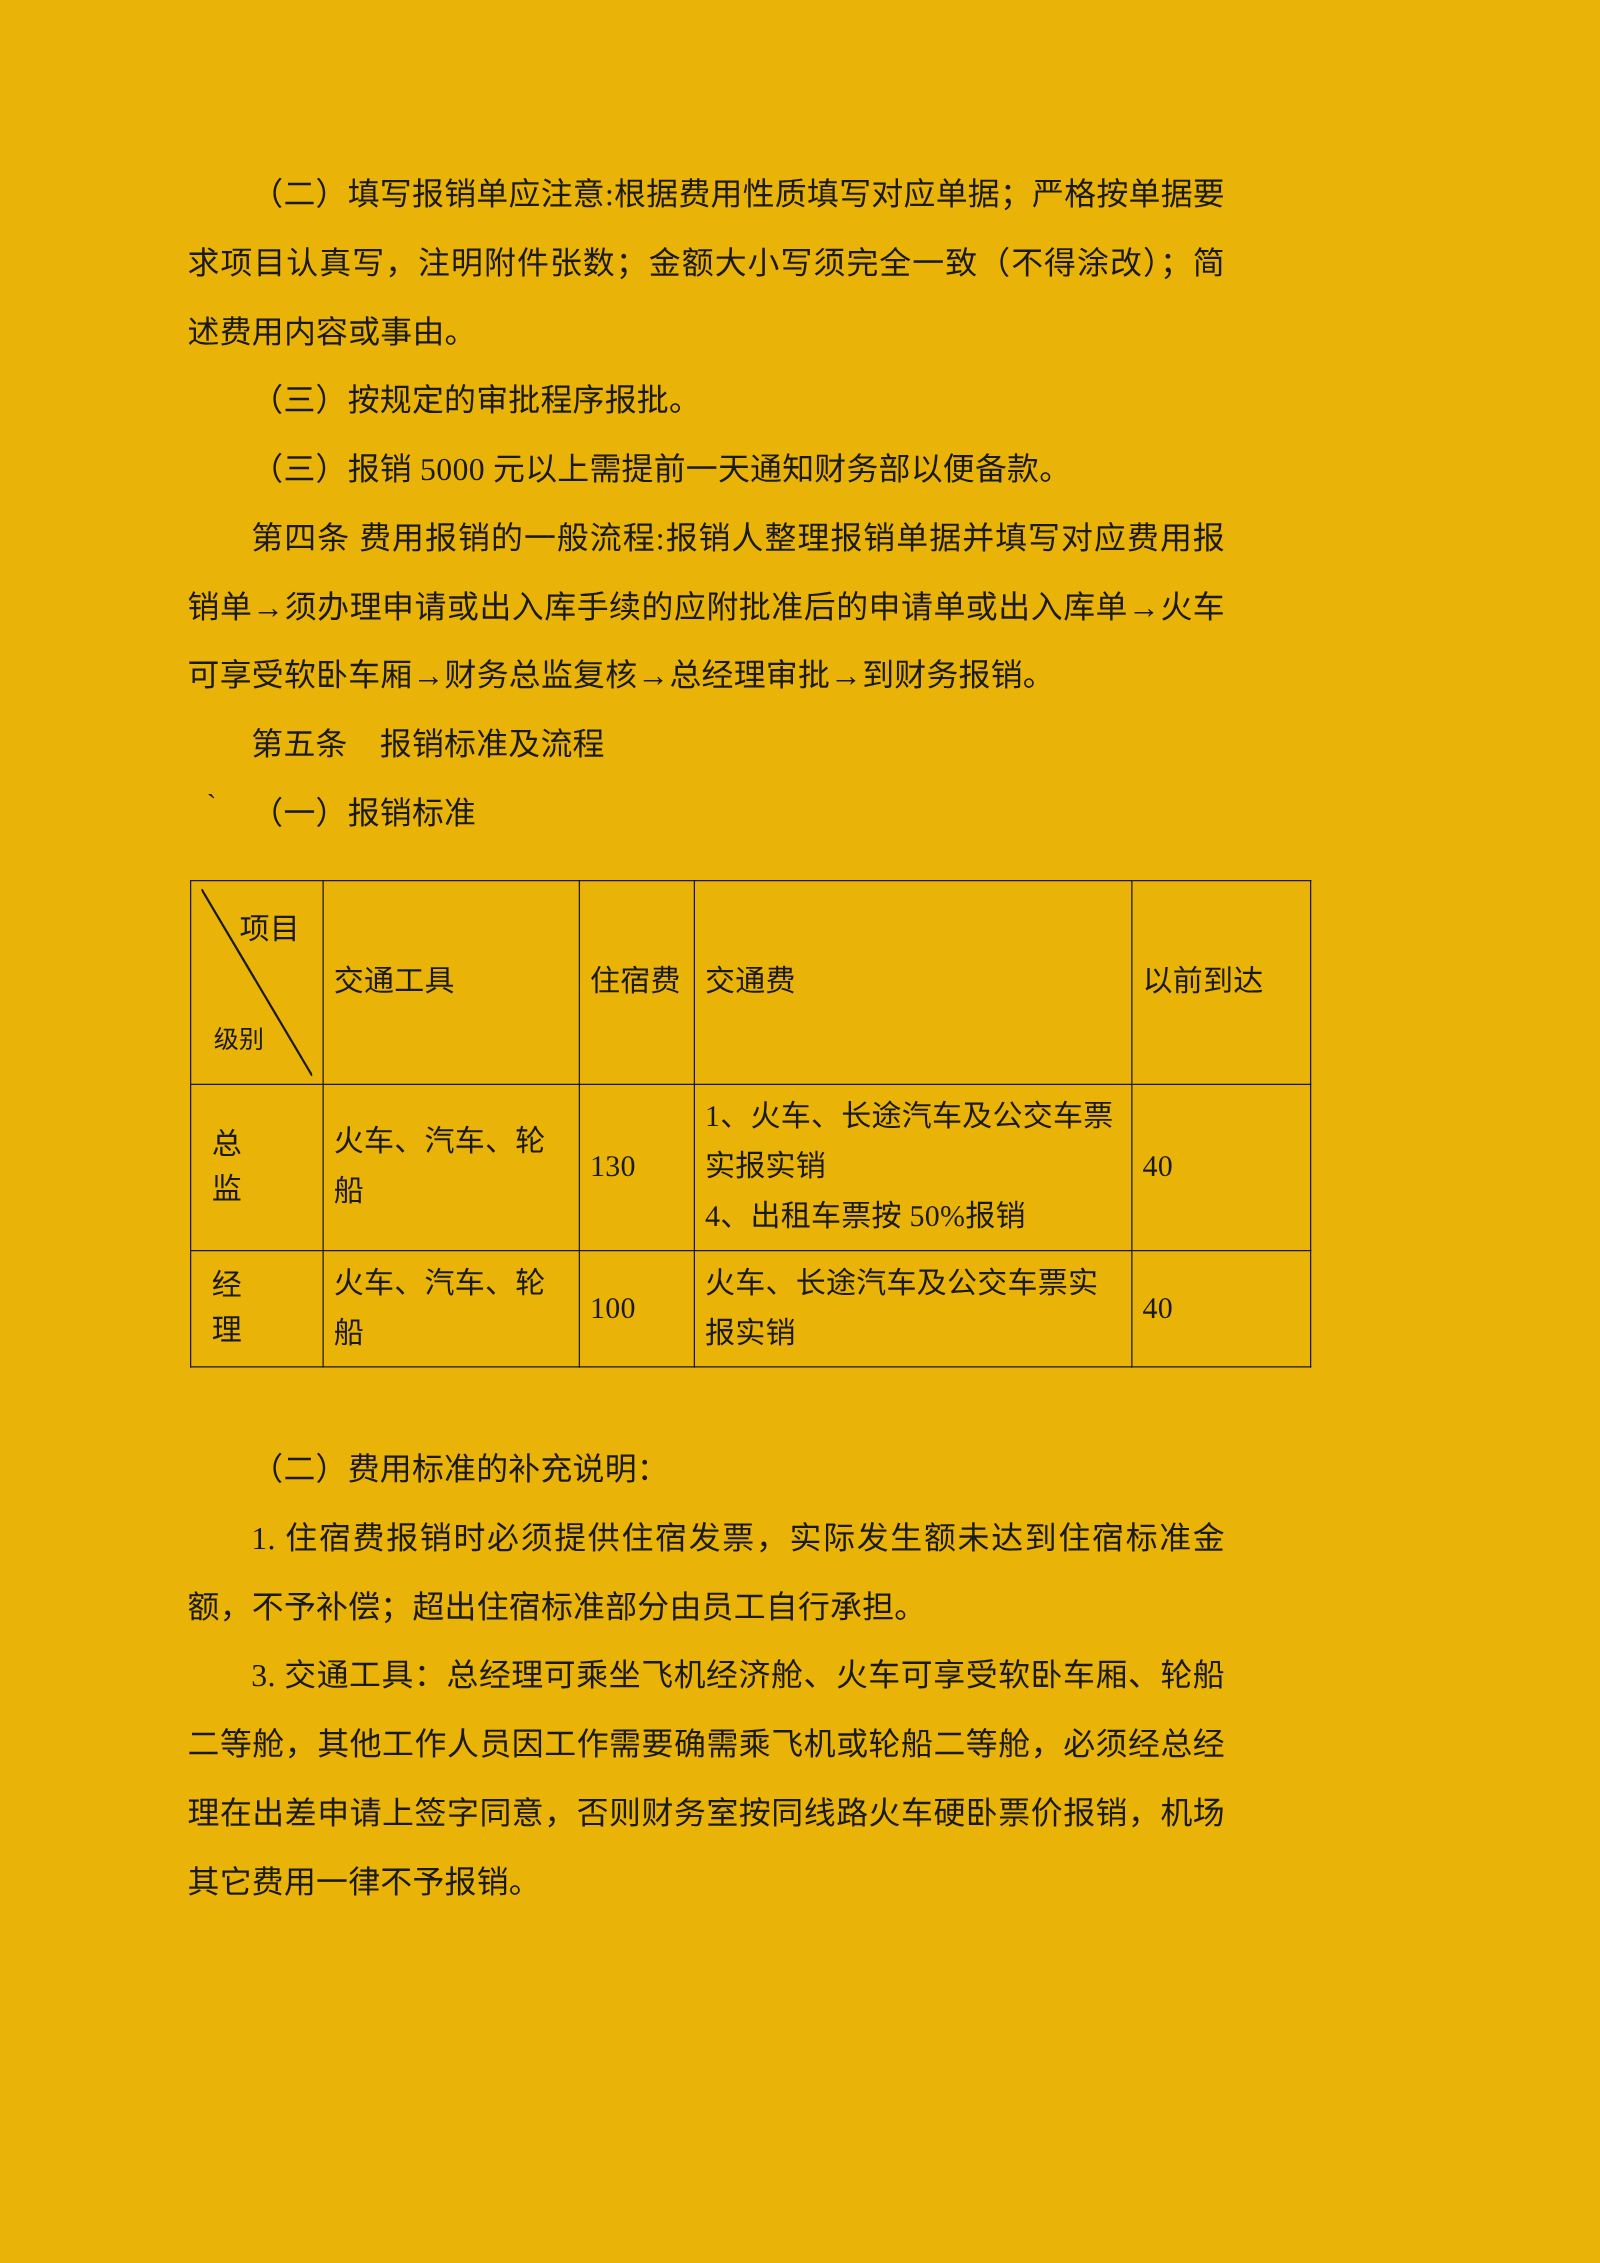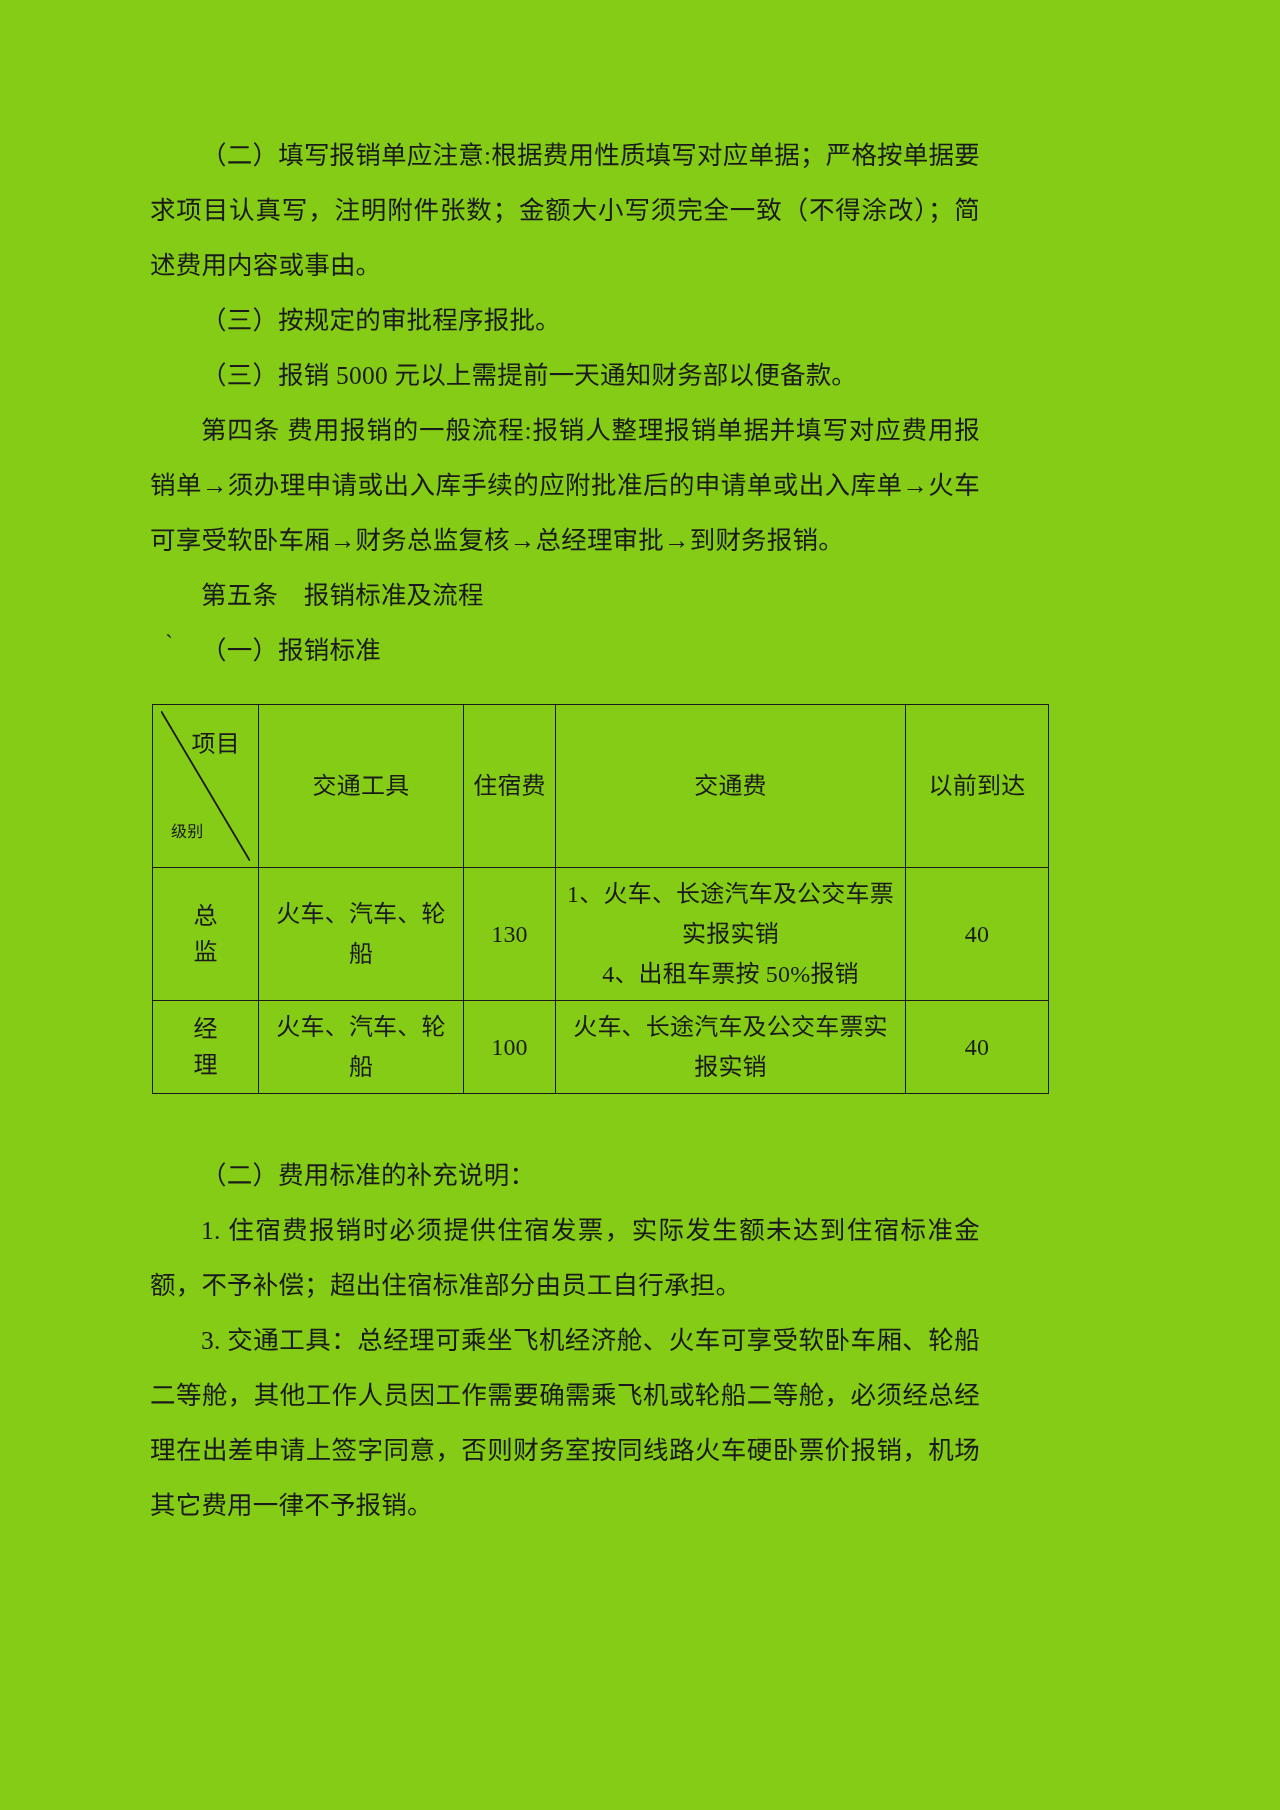--- a/index.html
+++ b/index.html
@@ -14,21 +14,21 @@
     font-family: "Liberation Serif", "DejaVu Serif", serif;
     color: #1a1a1a;
     -webkit-font-smoothing: antialiased;
   }
   .page {
     position: relative;
     width: 1280px;
     height: 1810px;
     box-sizing: border-box;
     padding: 128px 150px 0 150px;
-    background: #84cc16;
+    background: #eab308;
   }
   .doc-body {
     width: 830px;
     font-size: 25.5px;
     line-height: 55px;
     text-align: justify;
     text-justify: inter-ideograph;
     letter-spacing: 0.2px;
   }
   p.para {
@@ -56,21 +56,21 @@
     border-collapse: collapse;
     width: 896px;
     table-layout: fixed;
     font-size: 24px;
     line-height: 36px;
   }
   table.std-table td {
     border: 1.6px solid #1a1a1a;
     padding: 6px 8px;
     vertical-align: middle;
-    text-align: center;
+    text-align: left;
   }
   td.hd-corner {
     position: relative;
     height: 150px;
     padding: 0;
     vertical-align: top;
   }
   .corner-inner {
     position: relative;
     width: 100%;
@@ -87,21 +87,21 @@
     position: absolute;
     top: 18px;
     right: 10px;
     font-size: 24px;
     line-height: 30px;
   }
   .corner-bottom {
     position: absolute;
     bottom: 14px;
     left: 10px;
-    font-size: 16px;
+    font-size: 20px;
     line-height: 30px;
   }
   td.cell-justify {
     text-align: left;
     padding-left: 12px;
     padding-right: 10px;
     line-height: 40px;
   }
   td.cell-center-multi {
     text-align: center;

